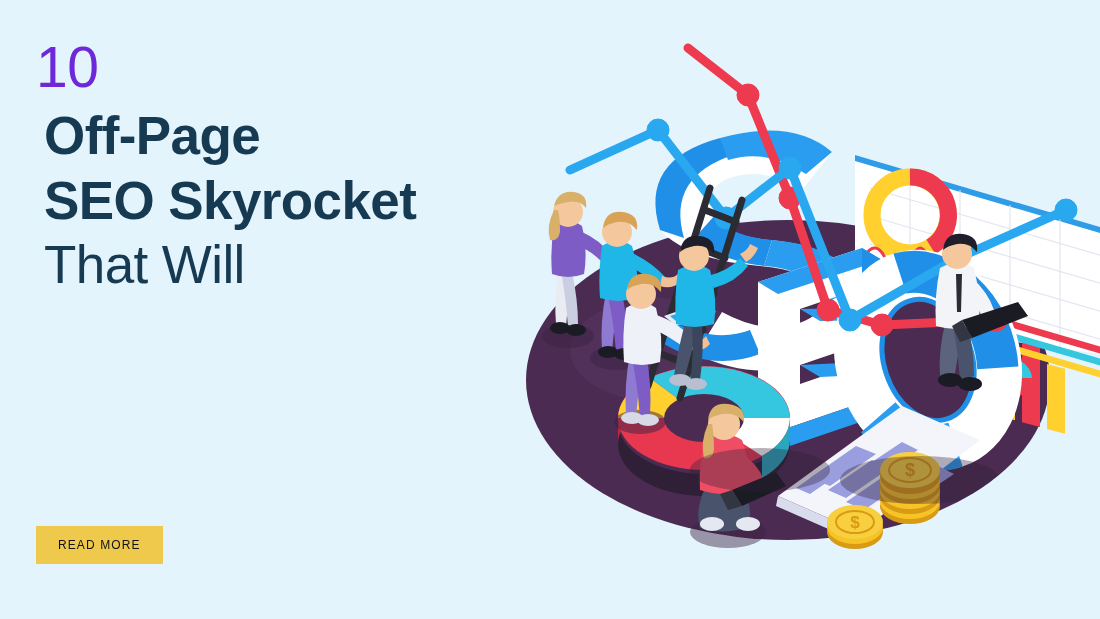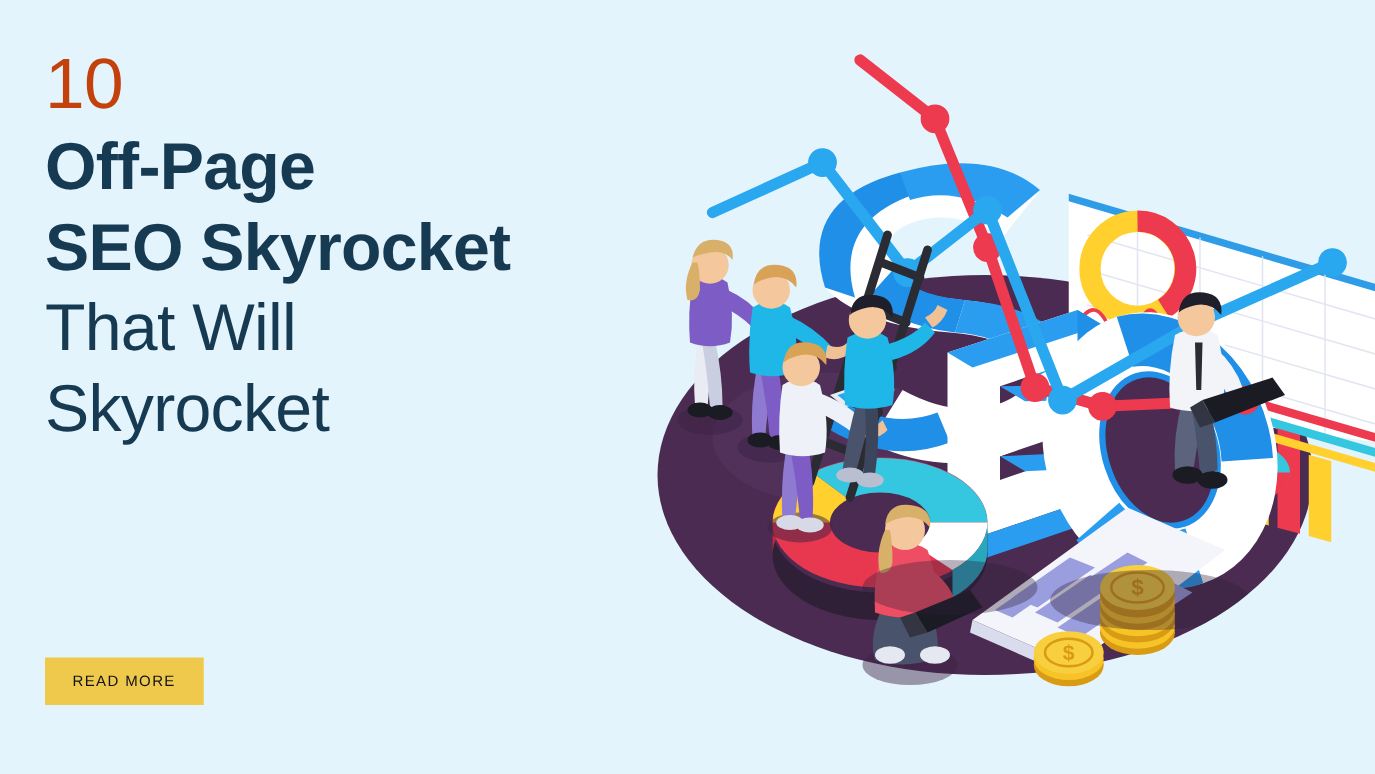--- a/index.html
+++ b/index.html
@@ -25,21 +25,21 @@
   }
   .eyebrow {
     font-size: 57px;
     font-weight: 300;
     line-height: 1.02;
     color: #173b53;
     letter-spacing: -0.5px;
     margin: 0 0 6px 0;
   }
   .headline {
-    margin: 0;
+    margin: 8px;
     color: #163a52;
     font-size: 53px;
     line-height: 1.22;
     letter-spacing: -0.6px;
   }
   .headline .bold {
     display: block;
     font-weight: 700;
   }
   .headline .light {
@@ -71,26 +71,25 @@
     height: 580px;
   }
   #illustration svg { display: block; }
 </style>
 </head>
 <body>
 
 <div id="banner" style="background: rgb(228, 244, 253);">
 
   <div id="text-block">
-    <p class="eyebrow" style="color: #c2410c;">10</p>
+    <p class="eyebrow" style="color: #6d28d9;">10</p>
     <h1 class="headline" style="color: rgb(22, 58, 82);">
       <span class="bold">Off-Page</span>
       <span class="bold">SEO Skyrocket</span>
       <span class="light">That Will</span>
-      <span class="light">Skyrocket</span>
     </h1>
   </div>
 
   <button id="read-more" style="background: rgb(238, 201, 75); color: rgb(18, 18, 26);">READ MORE</button>
 
   <div id="illustration">
     <svg viewBox="0 0 590 580" width="590" height="580" xmlns="http://www.w3.org/2000/svg">
       <defs>
         <clipPath id="clipDisc">
             <ellipse cx="278" cy="360" rx="262" ry="160"></ellipse>

